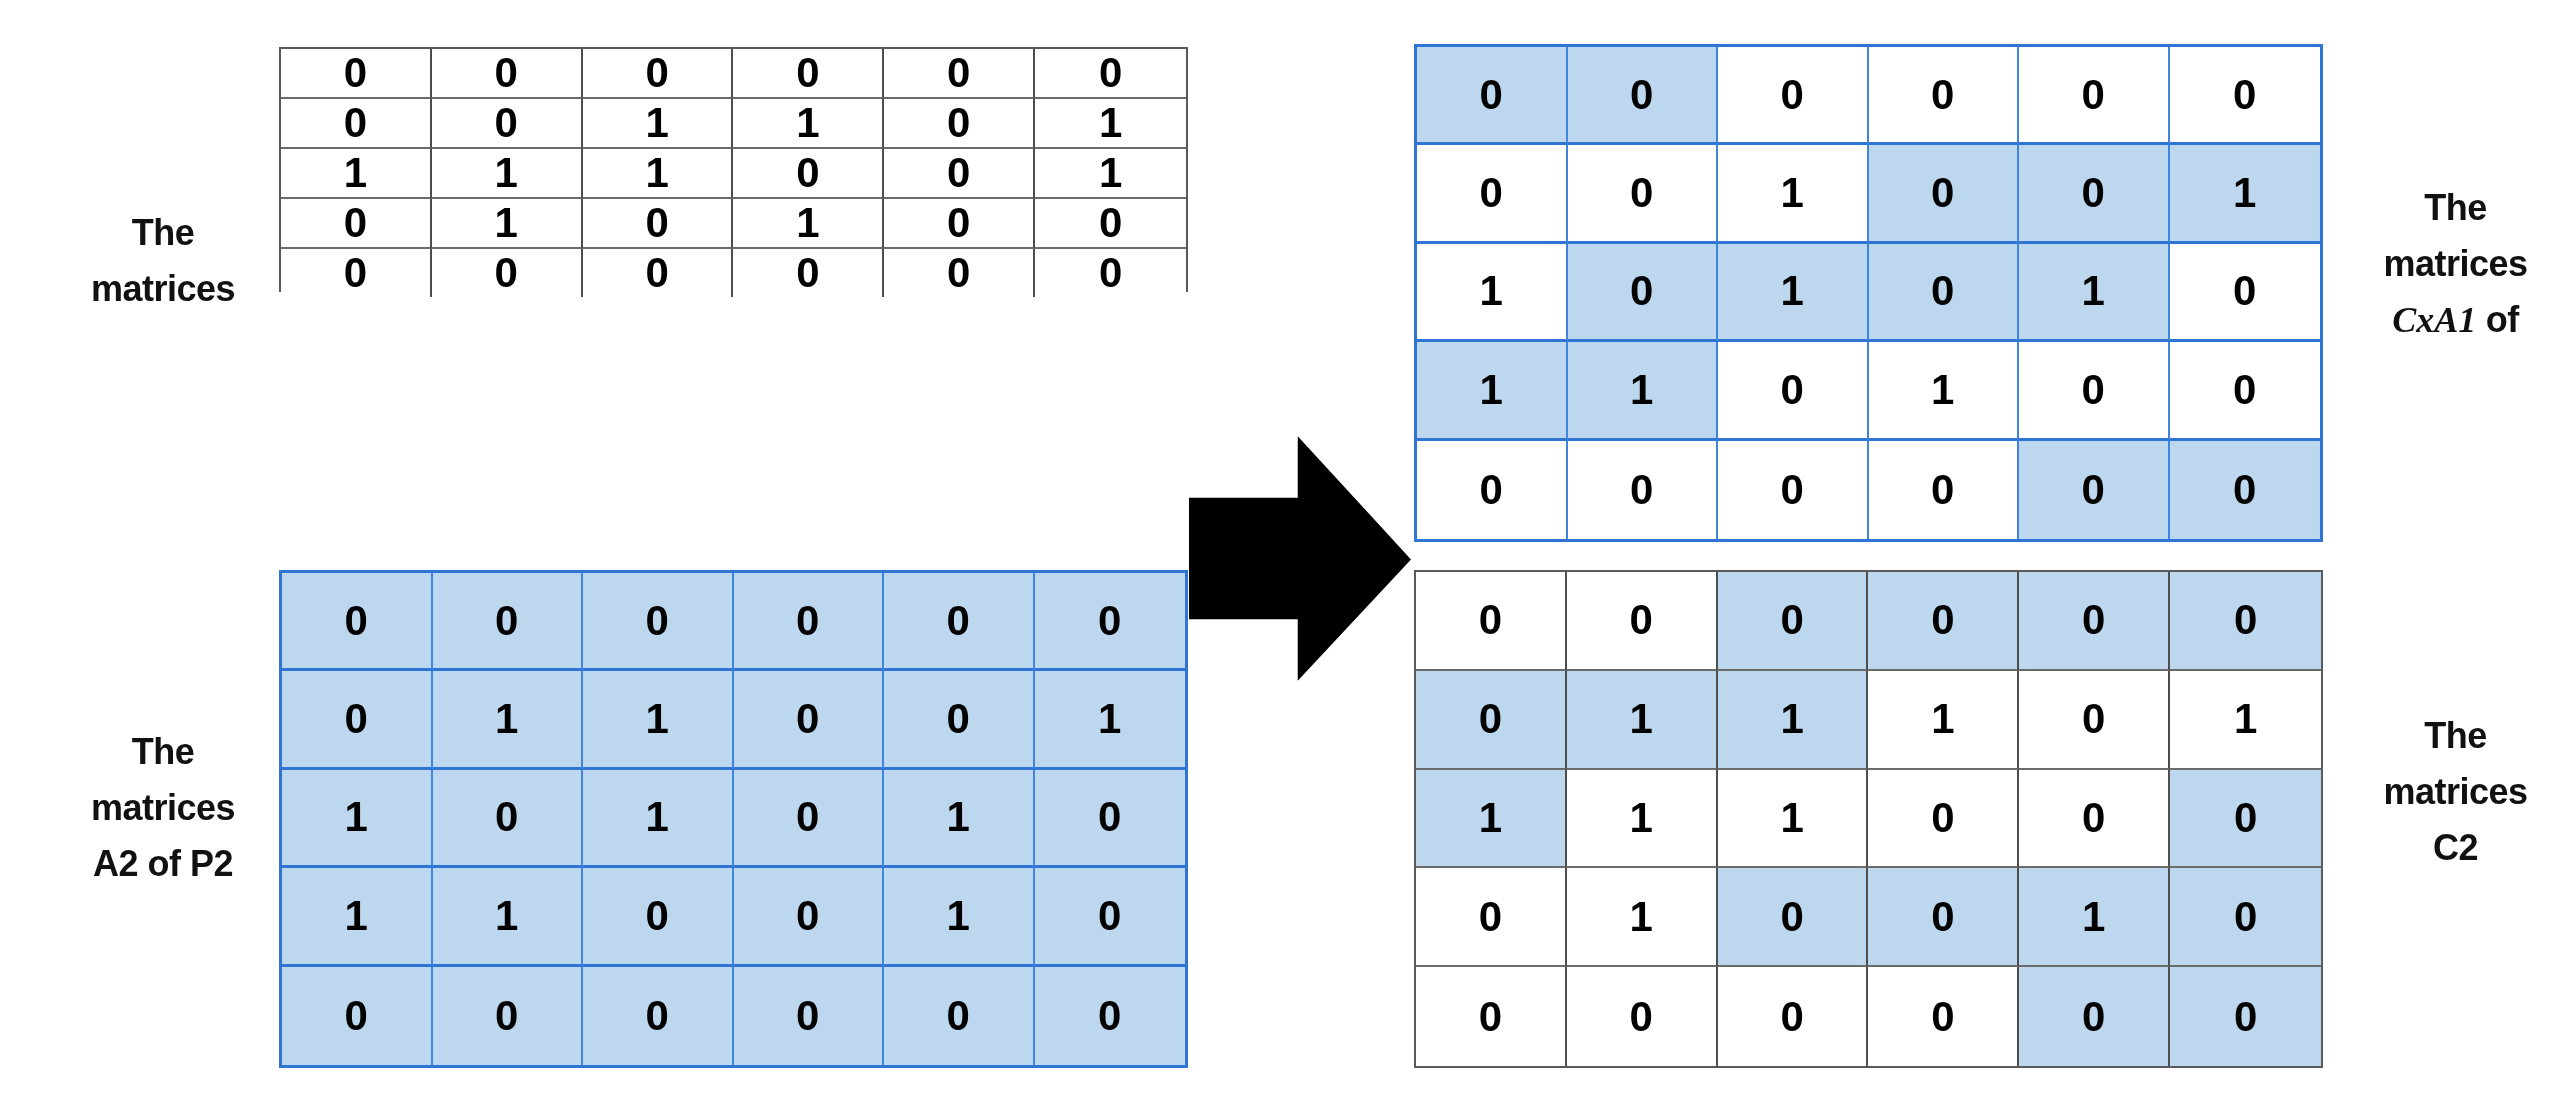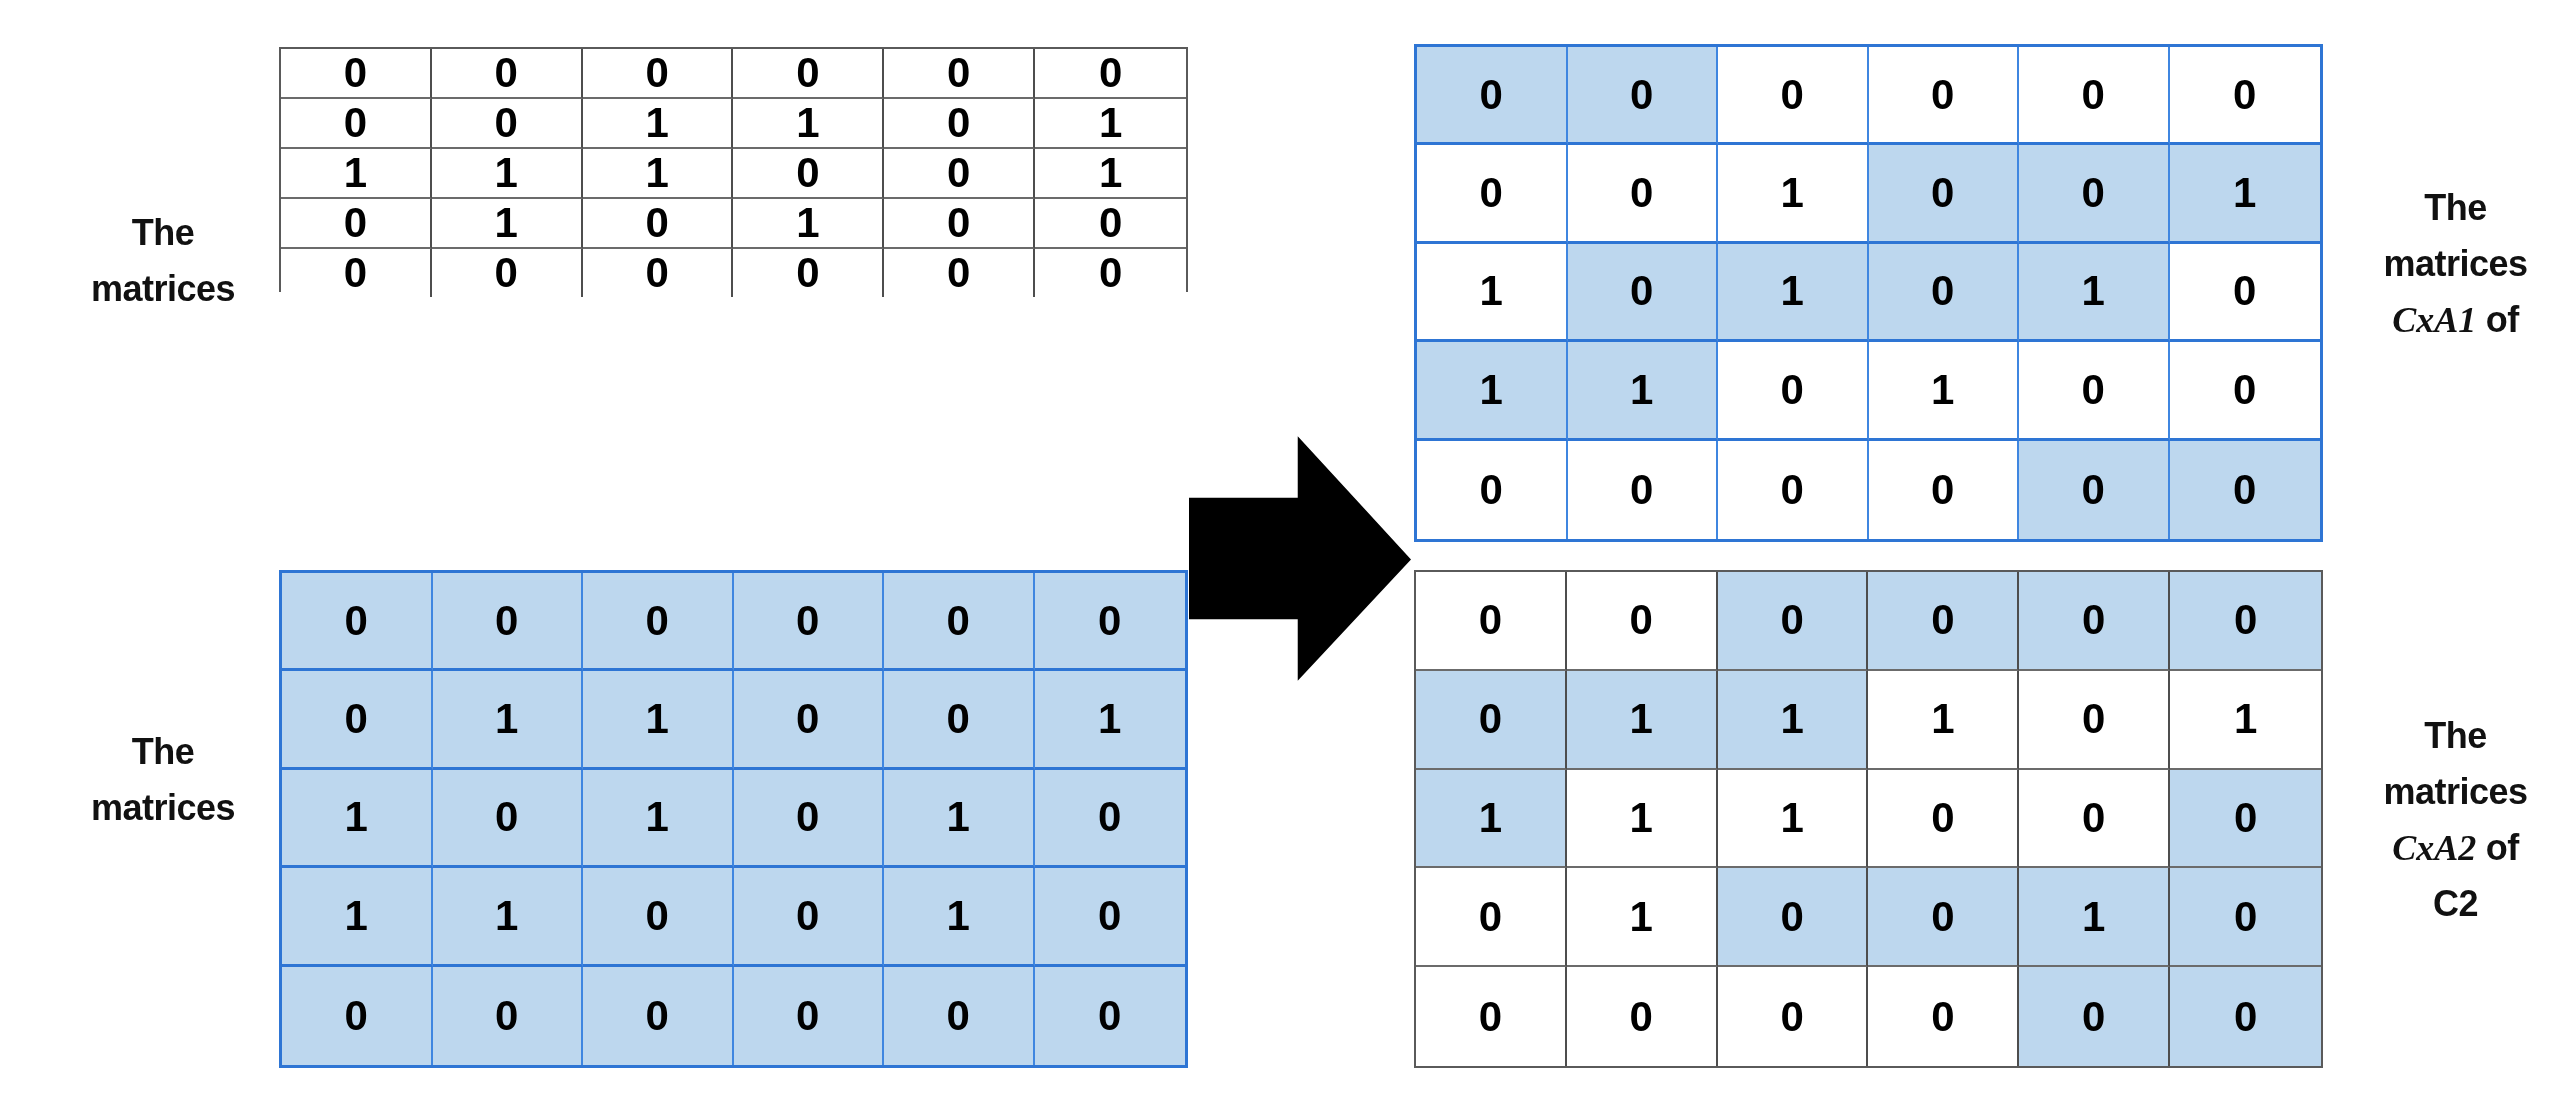--- a/index.html
+++ b/index.html
@@ -121,20 +121,21 @@
       <div class="cell col2 row5">0</div>
       <div class="cell col3 row5">0</div>
       <div class="cell col4 row5">0</div>
       <div class="cell col5 row5">0</div>
       <div class="cell col6 row5">0</div>
     </div>
 
   <div class="label-block" style="left:54px; top:724px; width:218px;">
     <span class="label-line">The</span>
     <span class="label-line">matrices</span>
+    <span class="label-line">A2 of P2</span>
   </div>
 
   <div class="matrix m-blue" id="m-a2" style="left:279px; top:570px; width:909px; height:498px;">
       <div class="cell col1 row1 hl">0</div>
       <div class="cell col2 row1 hl">0</div>
       <div class="cell col3 row1 hl">0</div>
       <div class="cell col4 row1 hl">0</div>
       <div class="cell col5 row1 hl">0</div>
       <div class="cell col6 row1 hl">0</div>
       <div class="cell col1 row2 hl">0</div>
@@ -235,18 +236,17 @@
       <div class="cell col2 row5">0</div>
       <div class="cell col3 row5">0</div>
       <div class="cell col4 row5">0</div>
       <div class="cell col5 row5 hl">0</div>
       <div class="cell col6 row5 hl">0</div>
     </div>
 
   <div class="label-block" style="left:2342px; top:708px; width:227px;">
     <span class="label-line">The</span>
     <span class="label-line">matrices</span>
-    <span class="label-line"><span class="mathy">CxA2</span><span> of</span></span>
     <span class="label-line">C2</span>
   </div>
 
 </div>
 
 
 </body></html>

